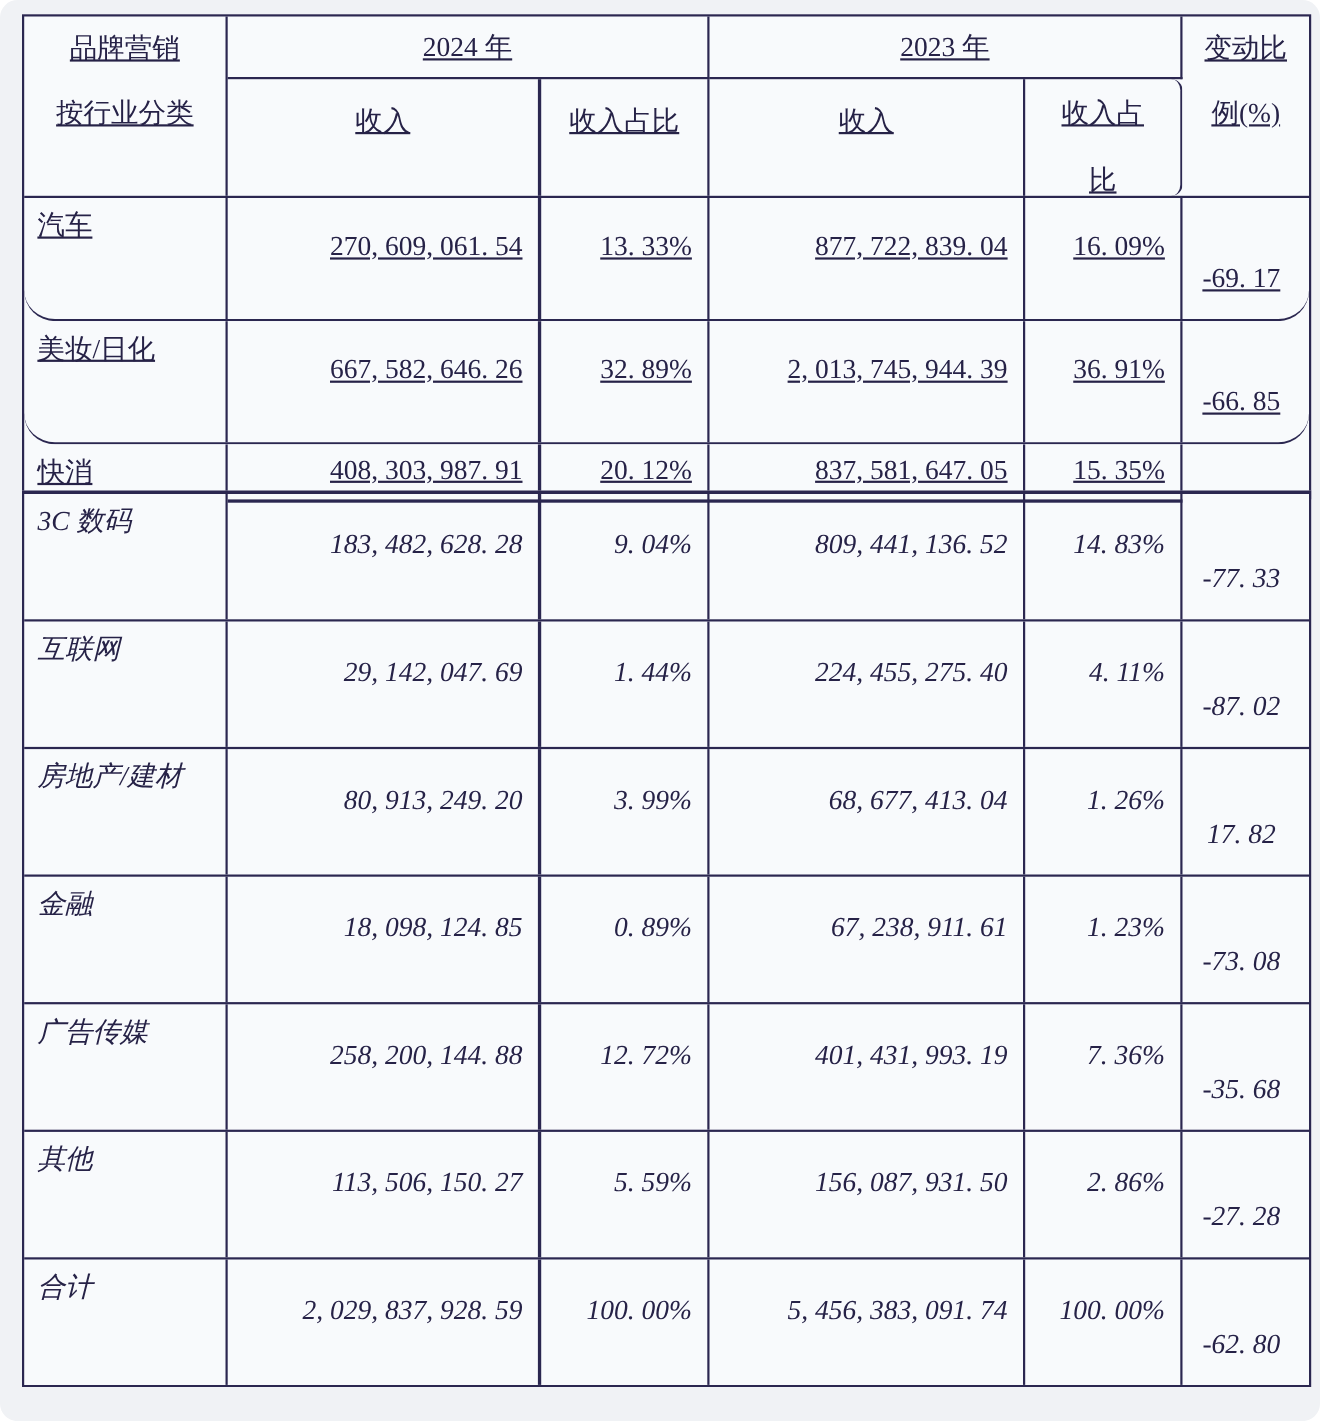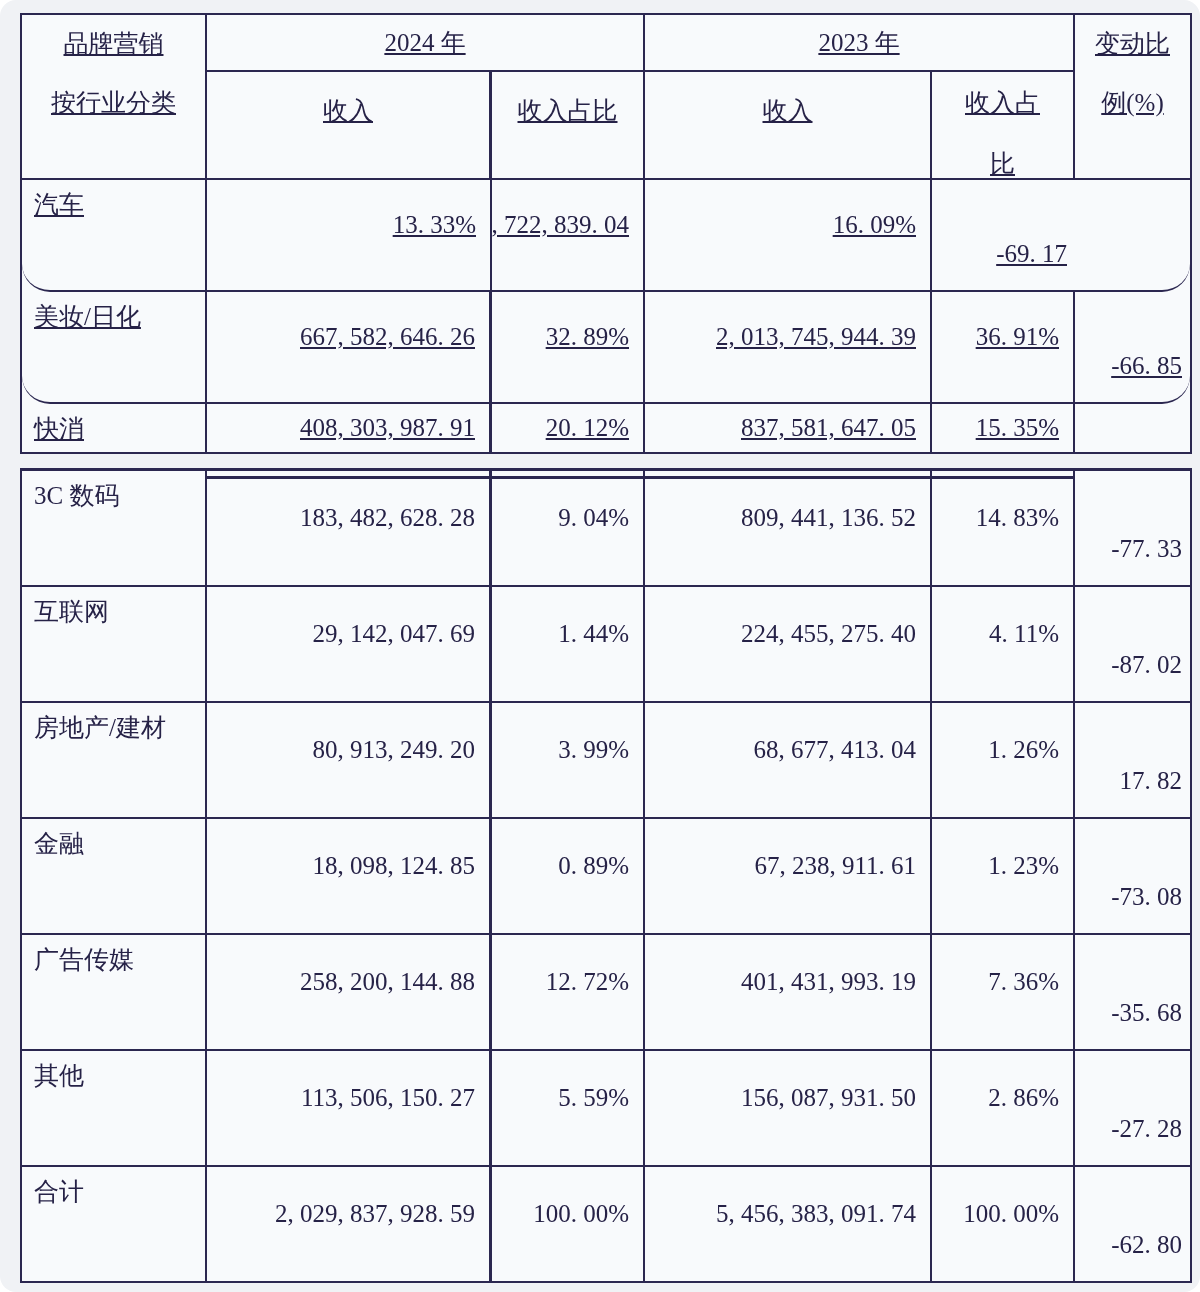--- a/index.html
+++ b/index.html
@@ -18,21 +18,21 @@
     overflow:hidden;
   }
   .sec{
     position:absolute;
     left:20px;
     width:1168px;
     background:var(--cell-bg);
     border:2px solid var(--border);
   }
   .sec1{top:13px;text-decoration:underline;}
-  .sec2{top:468px;border-top:3px solid var(--border);}
+  .sec2{top:446px;border-top:3px solid var(--border);font-style:italic;}
   
   .sec2::before{
     content:"";
     position:absolute;
     left:185px;top:5px;height:3px;width:868px;
     background:var(--border);
   }
   .grid6{
     display:grid;
     grid-template-columns:185px 285px 153px 287px 143px 1fr;
@@ -50,40 +50,40 @@
   }
   .hc{box-sizing:border-box;}
   .h-cat{grid-area:cat;border-right:2px solid var(--border);text-align:center;}
   .h-y24{grid-area:y24;border-right:2px solid var(--border);border-bottom:2px solid var(--border);
          display:flex;align-items:center;justify-content:center;}
   .h-y23{grid-area:y23;border-right:2px solid var(--border);border-bottom:2px solid var(--border);
          display:flex;align-items:center;justify-content:center;}
   .h-r24{grid-area:r24;border-right:3px solid var(--border);}
   .h-s24{grid-area:s24;border-right:2px solid var(--border);}
   .h-r23{grid-area:r23;border-right:2px solid var(--border);}
-  .h-s23{grid-area:s23;border-right:2px solid var(--border);}
+  .h-s23{grid-area:s23;border-right:2px solid var(--border);border-radius:10px;}
   .h-chg{grid-area:chg;text-align:center;}
   .h-sub{text-align:center;padding-top:13px;line-height:52px;}
   .band1{height:57px;display:flex;align-items:center;justify-content:center;}
   .band2{padding-top:14px;}
   
   .row{border-bottom:2px solid var(--border);font-size:25px;}
   .row:last-child{border-bottom:none;}
   .cell{
     box-sizing:border-box;
     display:flex;
     overflow:hidden;
   }
   .c1{border-right:2px solid var(--border);align-items:flex-start;padding:8px 6px 0 12px;}
   .c2{border-right:3px solid var(--border);}
   .c3{border-right:2px solid var(--border);}
   .c4{border-right:2px solid var(--border);}
   .c5{border-right:2px solid var(--border);}
   .mid{justify-content:flex-end;align-items:center;padding-right:14px;white-space:nowrap;}
-  .chg{justify-content:flex-end;align-items:flex-end;padding:0 8px 22px 0;white-space:nowrap;}
+  .chg{justify-content:center;align-items:flex-end;padding:0 8px 22px 0;white-space:nowrap;}
   .h110{height:110px;border-radius:28px;}
   .h48{height:48px;}
   .h114{height:114px;}
   .row.tall .mid > span{transform:translateY(-10px);}
   .row.tall .c1 > span{transform:translateY(0);}
 </style>
 </head>
 <body>
 
 <div class="page">
@@ -107,20 +107,23 @@
       <div class="hc h-chg">
         <div class="band1">变动比</div>
         <div class="band2">例(%)</div>
       </div>
     </div>
 
     <div class="row tall h110 grid6">
       <div class="cell c1">
           <span>汽车</span>
         </div>
+      <div class="cell c2 mid">
+          <span>270, 609, 061. 54</span>
+        </div>
       <div class="cell c3 mid">
           <span>13. 33%</span>
         </div>
       <div class="cell c4 mid">
           <span>877, 722, 839. 04</span>
         </div>
       <div class="cell c5 mid">
           <span>16. 09%</span>
         </div>
       <div class="cell c6 chg">

